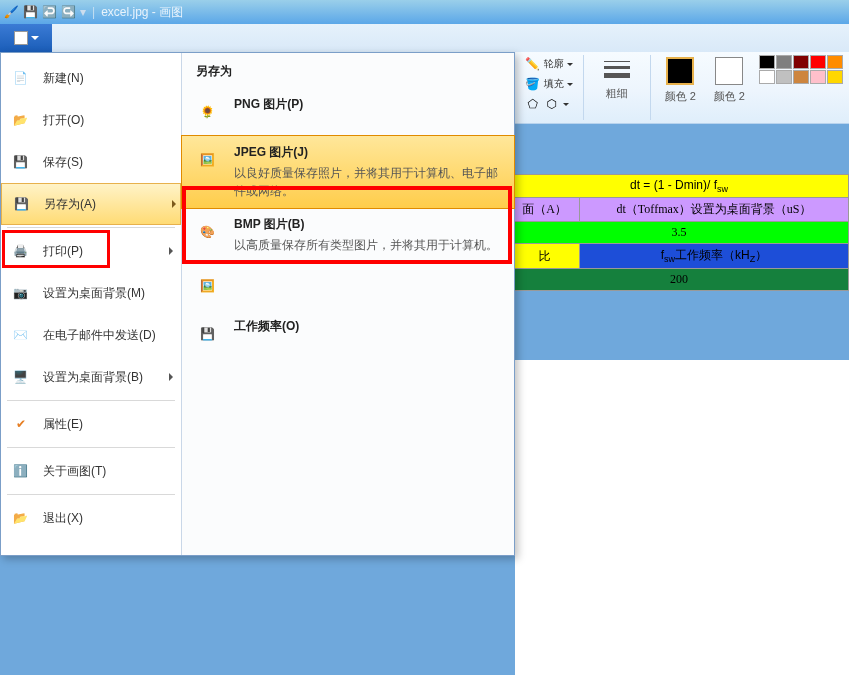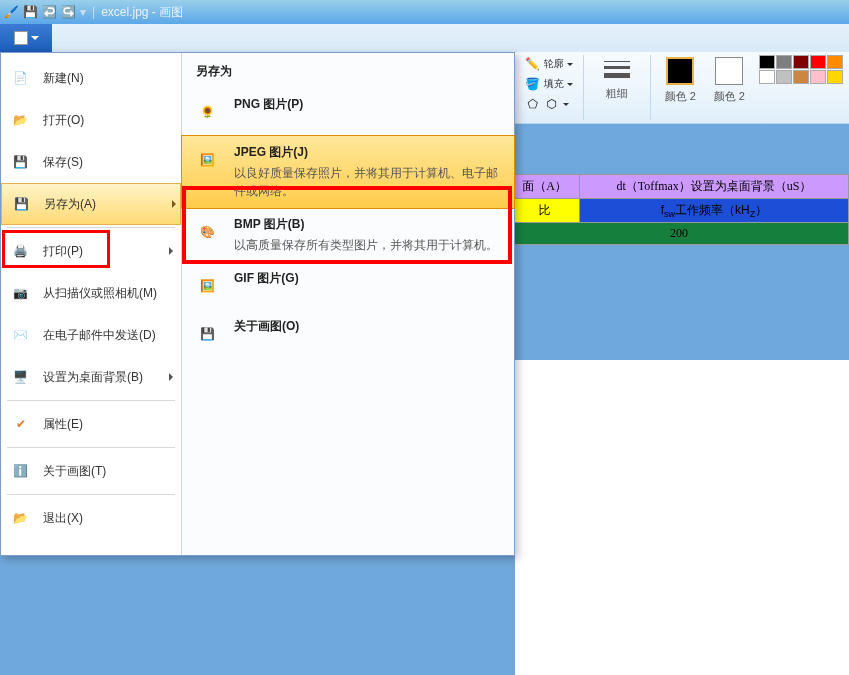--- a/index.html
+++ b/index.html
@@ -143,23 +143,29 @@
         <div style="background:#ffd700"></div>
     </div>
   </div>
 </div>
 
 <div class="outer-blue"></div>
 
 <div class="sheet">
 <table>
 <tbody>
+        <tr class="row-y">
+          <td colspan="2"><span>dt = (1 - Dmin)/ f</span><sub>sw</sub></td>
+        </tr>
 <tr class="row-p">
           <td style="width:70px">面（A）</td>
           <td>dt（Toffmax）设置为桌面背景（uS）</td>
+        </tr>
+<tr class="row-g">
+          <td colspan="2">3.5</td>
         </tr>
 <tr>
           <td class="row-y" style="background:#ffff00;width:30px">比</td>
           <td style="background:#1d4ed8"><span>f</span><sub>sw</sub><span>工作频率（kH</span><sub>Z</sub><span>）</span></td>
         </tr>
 <tr class="row-o">
           <td colspan="2">200</td>
         </tr>
 </tbody>
     </table>
@@ -187,21 +193,21 @@
         <span class="arrow"></span>
       </div>
     <div class="fm-sep"></div>
     <div class="fm-item">
         <span class="fm-icon">🖨️</span>
         <span class="fm-text">打印(P)</span>
         <span class="arrow-plain"></span>
       </div>
     <div class="fm-item">
         <span class="fm-icon">📷</span>
-        <span class="fm-text">从扫描仪或照相机(M)</span>
+        <span class="fm-text">设置为桌面背景(M)</span>
       </div>
     <div class="fm-item">
         <span class="fm-icon">✉️</span>
         <span class="fm-text">在电子邮件中发送(D)</span>
       </div>
     <div class="fm-item">
         <span class="fm-icon">🖥️</span>
         <span class="fm-text">设置为桌面背景(B)</span>
         <span class="arrow-plain"></span>
       </div>
@@ -239,26 +245,25 @@
     <div class="fm-sub">
       <div class="fm-sub-icon">🎨</div>
       <div class="fm-sub-body">
           <div class="fm-sub-title">BMP 图片(B)</div>
           <div class="fm-sub-desc">以高质量保存所有类型图片，并将其用于计算机。</div>
         </div>
     </div>
     <div class="fm-sub">
       <div class="fm-sub-icon">🖼️</div>
       <div class="fm-sub-body">
-          <div class="fm-sub-title">GIF 图片(G)</div>
         </div>
     </div>
     <div class="fm-sub">
       <div class="fm-sub-icon">💾</div>
       <div class="fm-sub-body">
-          <div class="fm-sub-title">关于画图(O)</div>
+          <div class="fm-sub-title">工作频率(O)</div>
         </div>
     </div>
   </div>
 </div>
 
 <div class="redbox1"></div>
 <div class="redbox2"></div>
 
 </body></html>

